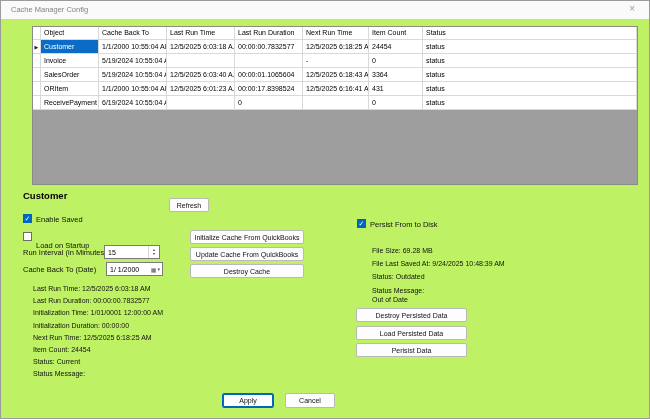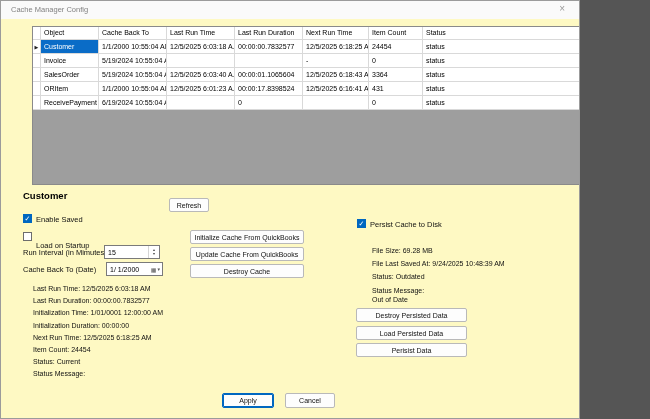--- a/index.html
+++ b/index.html
@@ -1,17 +1,17 @@
 <!DOCTYPE html>
 <html><head>
 <meta charset="utf-8">
 <style>
   html,body{margin:0;padding:0;background:#555;}
   *{box-sizing:border-box;font-family:"Liberation Sans",sans-serif;}
-  .window{position:relative;width:580px;height:419px;background:#fef9c3;border:1px solid #9b9b9b;overflow:hidden;}
+  .window{position:relative;width:650px;height:419px;background:#bef264;border:1px solid #9b9b9b;overflow:hidden;}
   .titlebar{position:absolute;left:0;top:0;width:100%;height:18px;background:#fafafa;}
   .title{position:absolute;left:10px;top:4px;font-size:7.5px;color:#828282;}
   .close-btn{position:absolute;right:14px;top:3px;font-size:10px;color:#9a9a9a;cursor:default;line-height:10px;}
   
   .grid{position:absolute;left:31px;top:25px;width:606px;height:159px;background:#9e9e9e;border:1px solid #8a8a8a;overflow:hidden;}
   .grow{display:grid;grid-template-columns:8px 58px 68px 68px 68px 66px 54px 1fr;width:100%;}
   .gcell{background:#fff;border-right:1px solid #d9d9d9;border-bottom:1px solid #d9d9d9;font-size:7px;line-height:13px;height:14px;padding:0 0 0 3px;white-space:nowrap;overflow:hidden;color:#000;}
   .ghead .gcell{height:13px;line-height:12px;}
   .gcell.rowhdr{padding:0;text-align:center;color:#222;font-size:5px;line-height:14px;}
   .gcell.sel{background:#0a6cc7;color:#fff;}
@@ -141,21 +141,21 @@
     <div>Last Run Duration: 00:00:00.7832577</div>
     <div>Initialization Time: 1/01/0001 12:00:00 AM</div>
     <div>Initialization Duration: 00:00:00</div>
     <div>Next Run Time: 12/5/2025 6:18:25 AM</div>
     <div>Item Count: 24454</div>
     <div>Status: Current</div>
     <div>Status Message:</div>
   </div>
 
   <span class="cb checked" style="left:356px;top:218px;">✓</span>
-  <span class="lbl" style="left:369px;top:219px;">Persist Cache to Disk</span>
+  <span class="lbl" style="left:369px;top:219px;">Persist From to Disk</span>
 
   <div class="pinfo" style="top:246px;">File Size: 69.28 MB</div>
   <div class="pinfo" style="top:259px;">File Last Saved At: 9/24/2025 10:48:39 AM</div>
   <div class="pinfo" style="top:272px;">Status: Outdated</div>
   <div class="pinfo msg2" style="top:285px;">
     <div>Status Message:</div>
     <div>Out of Date</div>
   </div>
 
   <div class="btn" style="left:355px;top:307px;width:111px;height:14px;">Destroy Persisted Data</div>

